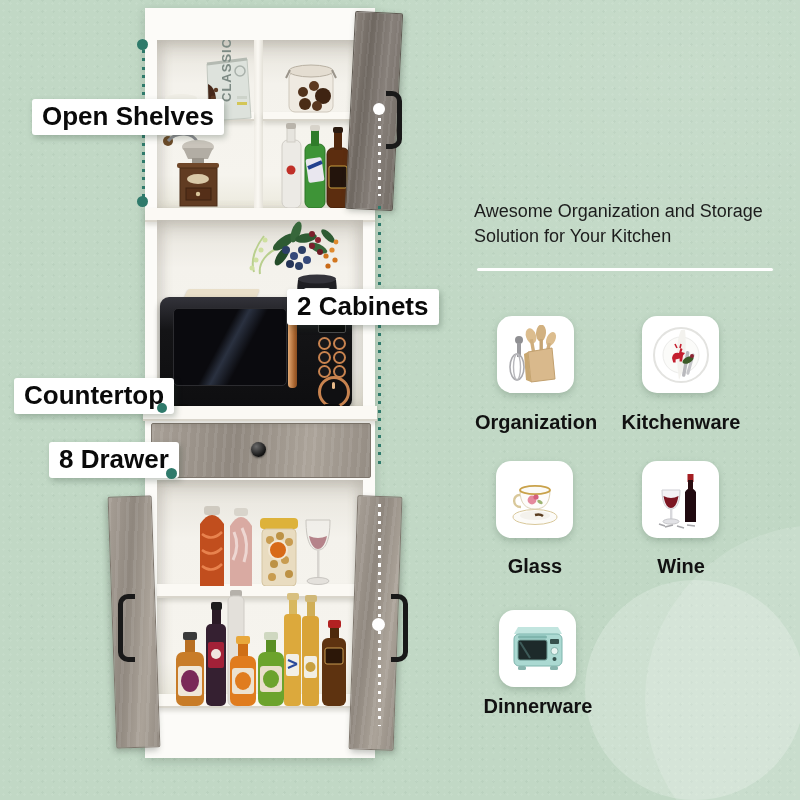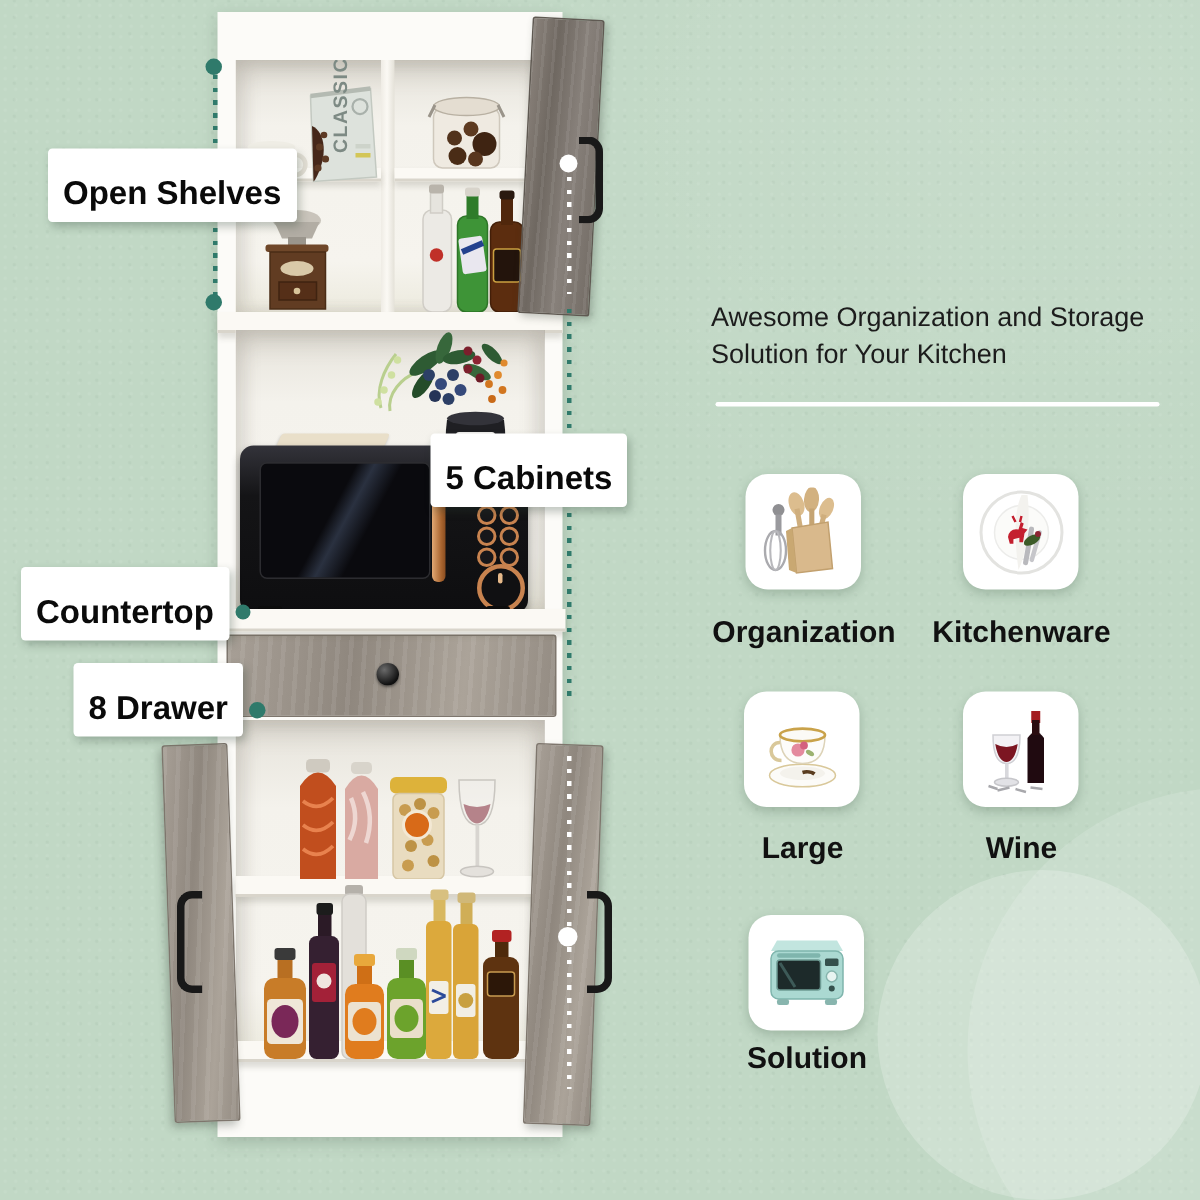--- a/index.html
+++ b/index.html
@@ -40,22 +40,22 @@
   .mw-door{left:13px;top:11px;width:112px;height:76px;border-radius:5px;border:1px solid #2c2c30;
       background:linear-gradient(118deg,#0a0a0e 42%, #2a3140 50%, #0a0a0e 62%);}
   .mw-handle{left:128px;top:9px;width:9px;height:82px;border-radius:4px;
       background:linear-gradient(to right,#e2a873,#a8642f 70%,#8a4d20);}
   .mw-display{left:158px;top:22px;width:26px;height:12px;background:#0a0a0a;border:1px solid #4a4a4a;border-radius:2px;}
   .mw-btn{width:9px;height:9px;border-radius:50%;border:2px solid #c8834f;background:#17171a;position:absolute;}
   .mw-dial{left:158px;top:79px;width:26px;height:26px;border-radius:50%;border:3px solid #c8834f;background:#101012;}
   .mw-dial::after{content:"";position:absolute;left:11px;top:3px;width:3px;height:7px;background:#e6b98a;border-radius:2px;}
   .mw-foot{width:16px;height:5px;border-radius:2px;background:#0c0c0c;}
   
-  .callout{background:#ffffff;color:#0a0a0a;font-weight:700;font-size:22px;line-height:30px;
-      padding:15px 10px 4px 10px;border-radius:3px;box-shadow:2px 3px 6px rgba(40,60,45,.28);white-space:nowrap;z-index:10;}
+  .callout{background:#ffffff;color:#0a0a0a;font-weight:700;font-size:26px;line-height:30px;
+      padding:2px 10px 4px 10px;border-radius:3px;box-shadow:2px 3px 6px rgba(40,60,45,.28);white-space:nowrap;z-index:10;}
   
   .headline{left:470px;top:64px;width:330px;font-size:42px;line-height:57px;font-weight:700;color:#101010;letter-spacing:.5px;}
   .subhead{left:474px;top:199px;width:330px;font-size:18px;line-height:25px;font-weight:500;color:#1c1c1c;}
   .divline{left:477px;top:268px;width:296px;height:3px;background:#ffffff;border-radius:2px;}
   .tile{width:77px;height:77px;border-radius:15px;background:#ffffff;box-shadow:0 3px 7px rgba(55,85,65,.25);
       display:flex;align-items:center;justify-content:center;}
   .feat-label{width:130px;text-align:center;font-size:20px;font-weight:700;color:#111111;}
 </style>
 </head>
 <body>
@@ -304,21 +304,21 @@
   <div class="abs bigdot" style="left:137px;top:39px;width:11px;height:11px;background:#2f7a6b;z-index:6;"></div>
   <div class="abs bigdot" style="left:137px;top:196px;width:11px;height:11px;background:#2f7a6b;z-index:6;"></div>
 
   <div class="abs bigdot" style="left:373px;top:103px;width:12px;height:12px;background:#ffffff;z-index:6;"></div>
   <div class="abs vdots white" style="left:378px;top:118px;height:78px;z-index:6;"></div>
   <div class="abs vdots teal" style="left:378px;top:206px;height:260px;z-index:6;"></div>
   <div class="abs vdots white" style="left:378px;top:504px;height:222px;z-index:6;"></div>
   <div class="abs bigdot" style="left:372px;top:618px;width:13px;height:13px;background:#ffffff;z-index:6;"></div>
 
   <div class="abs callout" style="left:32px;top:99px;"><span>Open Shelves</span></div>
-  <div class="abs callout" style="left:287px;top:289px;"><span>5 Cabinets</span></div>
+  <div class="abs callout" style="left:287px;top:289px;"><span>2 Cabinets</span></div>
   <div class="abs callout" style="left:14px;top:378px;"><span>Countertop</span></div>
   <div class="abs callout" style="left:49px;top:442px;"><span>8 Drawer</span></div>
   <div class="abs bigdot" style="left:157px;top:403px;width:10px;height:10px;background:#2f7a6b;z-index:11;"></div>
   <div class="abs bigdot" style="left:166px;top:468px;width:11px;height:11px;background:#2f7a6b;z-index:11;"></div>
 
   <div class="abs subhead">
     <div>Awesome Organization and Storage</div>
     <div>Solution for Your Kitchen</div>
   </div>
   <div class="abs divline"></div>
@@ -387,17 +387,17 @@
       <rect x="42" y="20" width="9" height="5" rx="1" fill="#35514d"></rect>
       <circle cx="46.5" cy="32" r="3.6" fill="#e8f4f1" stroke="#88b5ae"></circle>
       <circle cx="46.5" cy="40" r="2" fill="#35514d"></circle>
       <rect x="10" y="47" width="8" height="4" rx="1.5" fill="#88b5ae"></rect>
       <rect x="42" y="47" width="8" height="4" rx="1.5" fill="#88b5ae"></rect>
     </svg>
   </div>
 
   <div class="abs feat-label" style="left:471px;top:411px;">Organization</div>
   <div class="abs feat-label" style="left:616px;top:411px;">Kitchenware</div>
-  <div class="abs feat-label" style="left:470px;top:555px;">Large</div>
+  <div class="abs feat-label" style="left:470px;top:555px;">Glass</div>
   <div class="abs feat-label" style="left:616px;top:555px;">Wine</div>
-  <div class="abs feat-label" style="left:473px;top:695px;">Solution</div>
+  <div class="abs feat-label" style="left:473px;top:695px;">Dinnerware</div>
 
 </div>
 
 </body></html>

